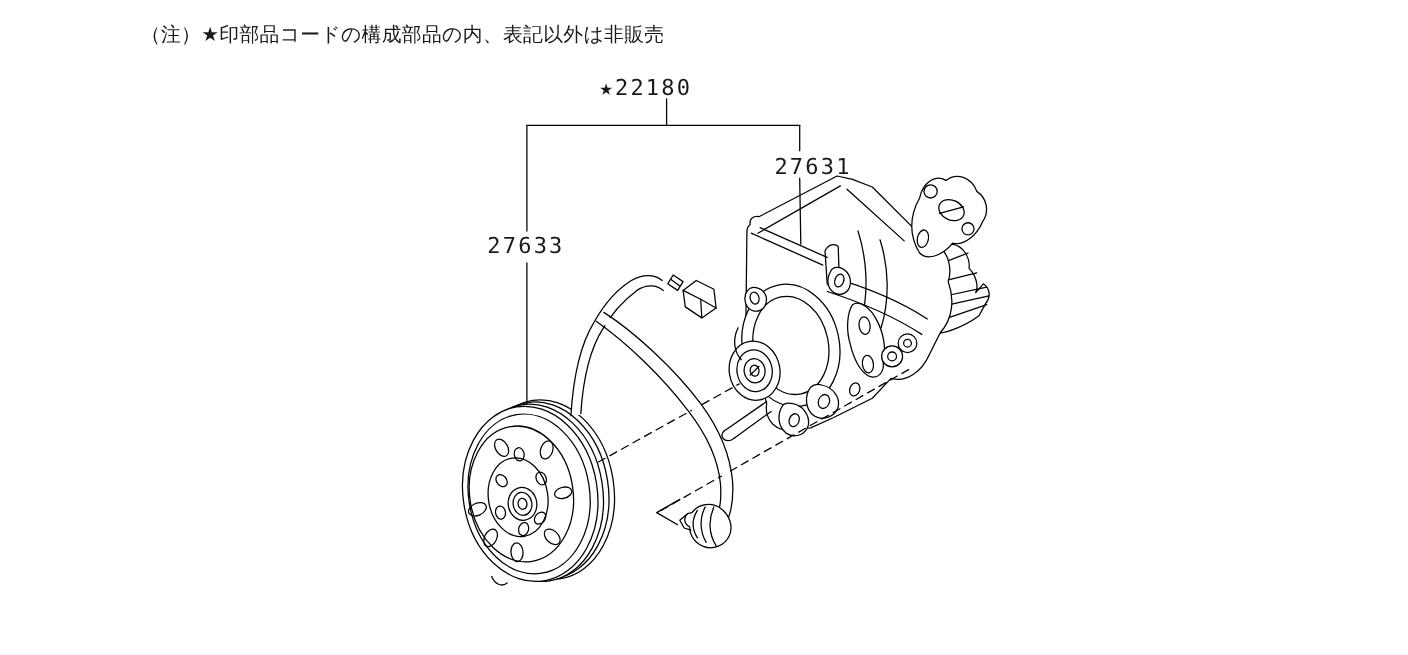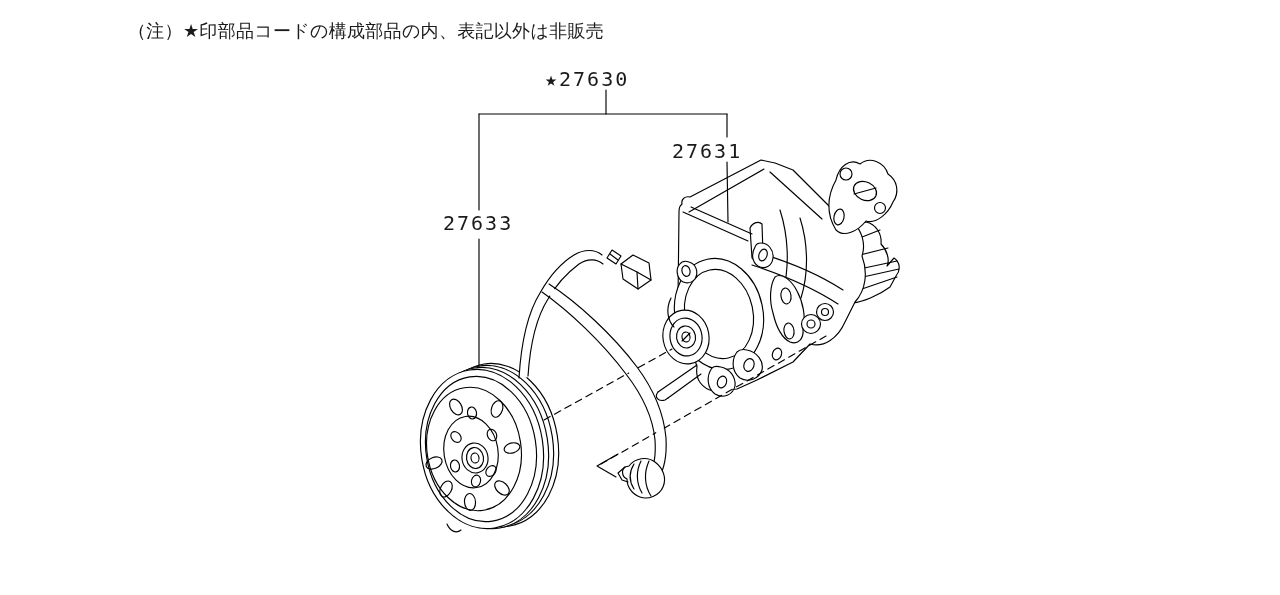--- a/index.html
+++ b/index.html
@@ -9,21 +9,21 @@
   #diagram-svg path,#diagram-svg ellipse,#diagram-svg circle,#diagram-svg line{
       stroke:#000;stroke-width:1.15;fill:none;stroke-linejoin:round;stroke-linecap:round;}
   #diagram-svg .w{fill:#fff;}
   #diagram-svg .wide{stroke:#fff;stroke-width:8;stroke-linecap:butt;}
   #diagram-svg .d{stroke-dasharray:7 5;}
   #diagram-svg .dot{stroke:none;}
   .note{position:absolute;left:128px;top:19px;font-size:18px;letter-spacing:.3px;white-space:nowrap;}
   .plabel{position:absolute;font-family:"DejaVu Sans Mono","DejaVu Sans",monospace;
           font-size:20px;letter-spacing:2px;white-space:nowrap;cursor:pointer;}
   #lab27630{left:545px;top:67px;}
-  #lab27631{left:672px;top:139px;text-align:right;}
+  #lab27631{left:704px;top:139px;text-align:right;}
   #lab27633{left:443px;top:211px;text-align:center;}
 </style>
 </head>
 <body>
 
 <div id="page">
 
   <svg id="diagram-svg" width="1280" height="595" viewBox="0 0 1280 595">
 
     <g>
@@ -160,16 +160,16 @@
       <path d="M 479,239 L 479,367"></path>
       <path d="M 727,114 L 727,137"></path>
       <path d="M 727,162 L 728,222"></path>
     </g>
 
     <circle class="dot" cx="501" cy="588" r="2" fill="#cccccc"></circle>
     <circle class="dot" cx="657" cy="590" r="2" fill="#c3c8d0"></circle>
   </svg>
 
   <div class="note">（注）★印部品コードの構成部品の内、表記以外は非販売</div>
-  <div class="plabel" id="lab27630">★27630</div>
+  <div class="plabel" id="lab27630">★22180</div>
   <div class="plabel" id="lab27631">27631</div>
   <div class="plabel" id="lab27633">27633</div>
 </div>
 
 </body></html>

